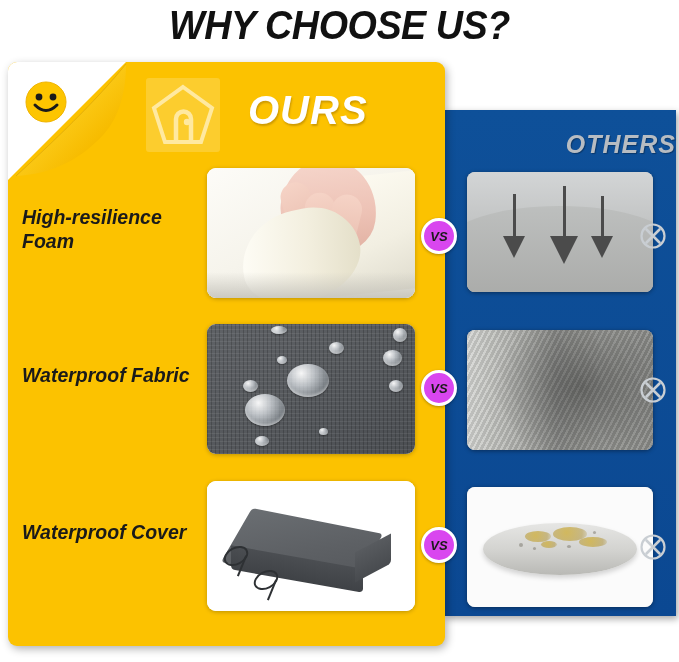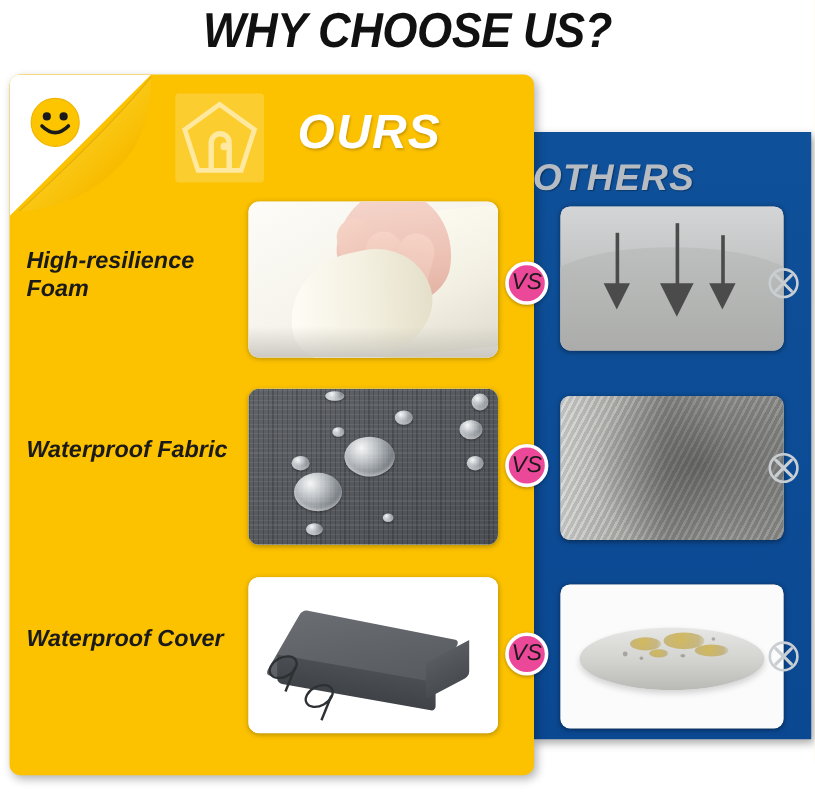--- a/index.html
+++ b/index.html
@@ -108,22 +108,22 @@
     text-shadow: 1px 2px 2px rgba(120,80,0,0.35);
     z-index: 6;
   }
 
   
   #others-label {
     position: absolute;
     left: 444px;
     top: 130px;
     width: 232px;
-    text-align: left;
-    font-size: 31px;
+    text-align: right;
+    font-size: 25px;
     font-weight: bold;
     font-style: italic;
     color: #b7bcc2;
     letter-spacing: 1px;
     text-shadow: 1px 1px 1px rgba(0,0,0,0.3);
     z-index: 6;
   }
 
   
   .feat-label {
@@ -160,29 +160,29 @@
     z-index: 6;
     background: #cfd2d4;
   }
 
   .vs-badge {
     position: absolute;
     left: 421px;
     width: 36px;
     height: 36px;
     border-radius: 50%;
-    background: #ec4899;
+    background: #d946ef;
     border: 3px solid #ffffff;
     box-sizing: border-box;
     z-index: 10;
     display: flex;
     align-items: center;
     justify-content: center;
-    font-size: 19px;
-    font-weight: normal;
+    font-size: 13px;
+    font-weight: bold;
     font-style: italic;
     color: #1a1a1a;
     box-shadow: 0 1px 3px rgba(0,0,0,0.3);
   }
 
   .x-badge {
     position: absolute;
     left: 639px;
     width: 28px;
     height: 28px;

